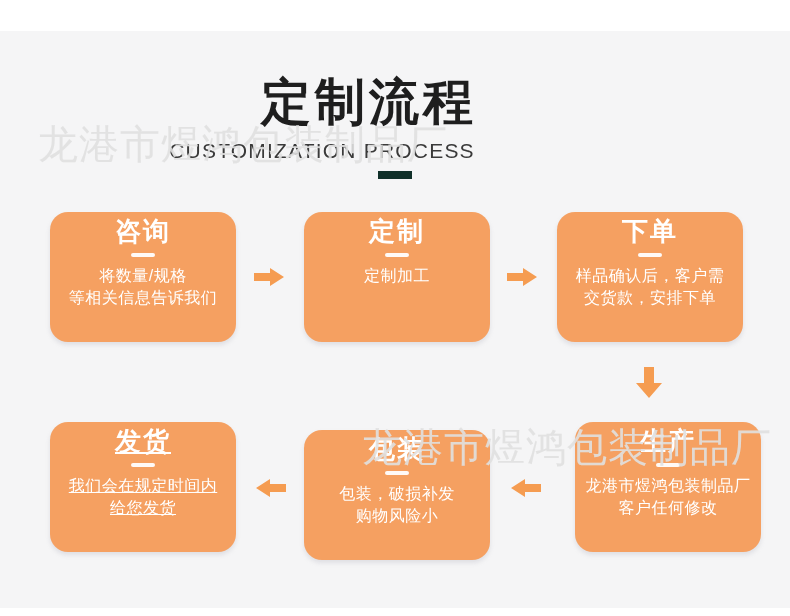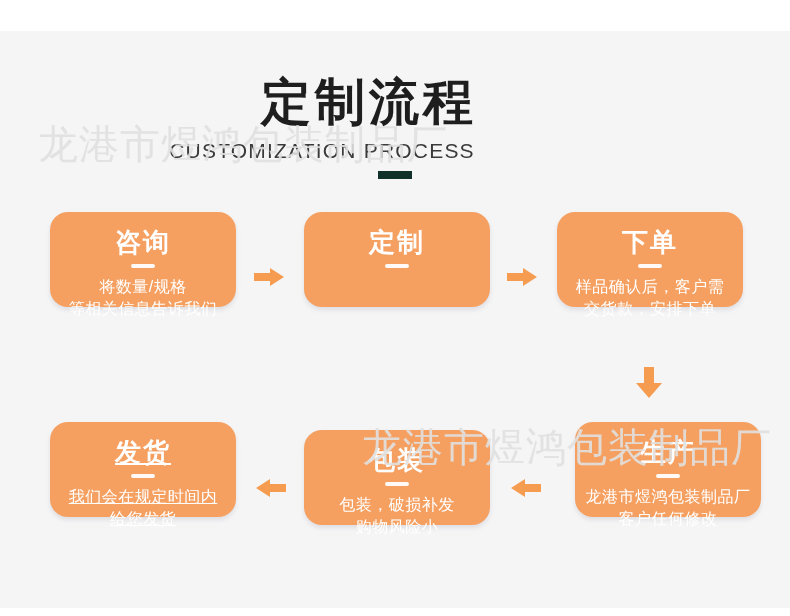--- a/index.html
+++ b/index.html
@@ -35,26 +35,26 @@
     color: var(--subtitle-gray, #3a3a3a);
   }
   .accent-dash {
     position: absolute; left: 378px; top: 171px;
     width: 34px; height: 8px;
     background: var(--accent-dark, #10302a);
   }
   
   .step {
     position: absolute;
-    width: 186px; height: 95px;
+    width: 186px; height: 130px;
     background: var(--box-orange, #f5a061);
     border-radius: 18px;
     color: var(--box-text, #ffffff);
     text-align: center;
-    padding-top: 15px;
+    padding-top: 4px;
     box-shadow: 0 3px 4px rgba(160,160,175,0.25);
   }
   .step-title {
     font-size: 26px; line-height: 30px; font-weight: 700;
     letter-spacing: 2px;
   }
   .step-dash {
     width: 24px; height: 4px; border-radius: 2px;
     background: rgba(255,255,255,0.95);
     margin: 7px auto 8px auto;
@@ -109,20 +109,21 @@
 
   <div class="arrow arr-r1">
     <svg width="30" height="22" viewBox="0 0 30 22">
         <path fill="currentColor" d="M0 7 H16 V2 L30 11 L16 20 V15 H0 Z"></path>
       </svg>
   </div>
 
   <div class="step pos-r1c2">
     <div class="step-title">定制</div>
     <div class="step-dash"></div>
+    <div class="step-line">定制加工</div>
   </div>
 
   <div class="arrow arr-r2">
     <svg width="30" height="22" viewBox="0 0 30 22">
         <path fill="currentColor" d="M0 7 H16 V2 L30 11 L16 20 V15 H0 Z"></path>
       </svg>
   </div>
 
   <div class="step pos-r1c3">
     <div class="step-title">下单</div>

